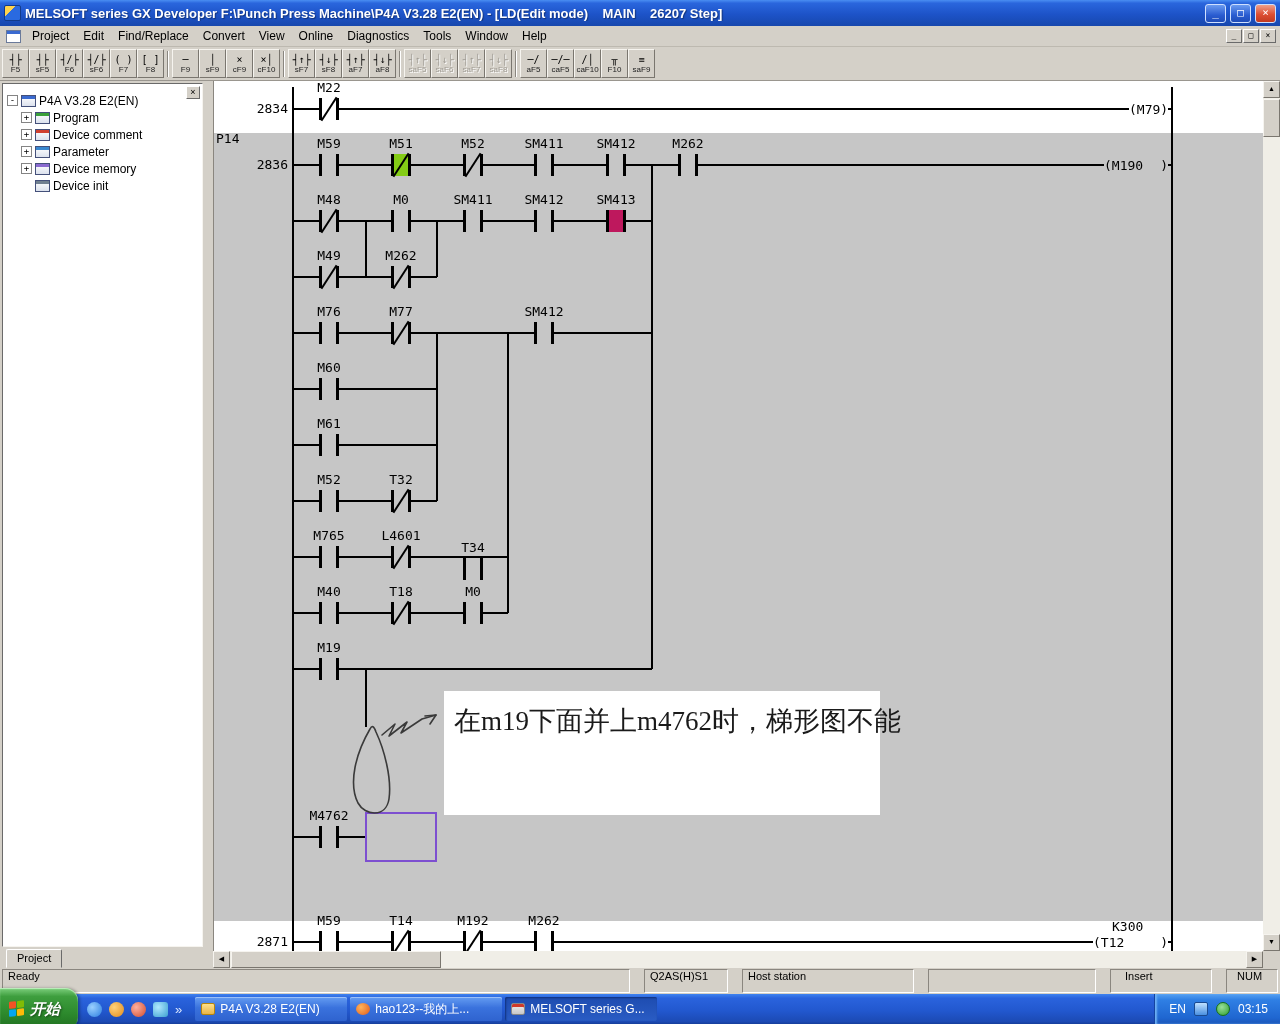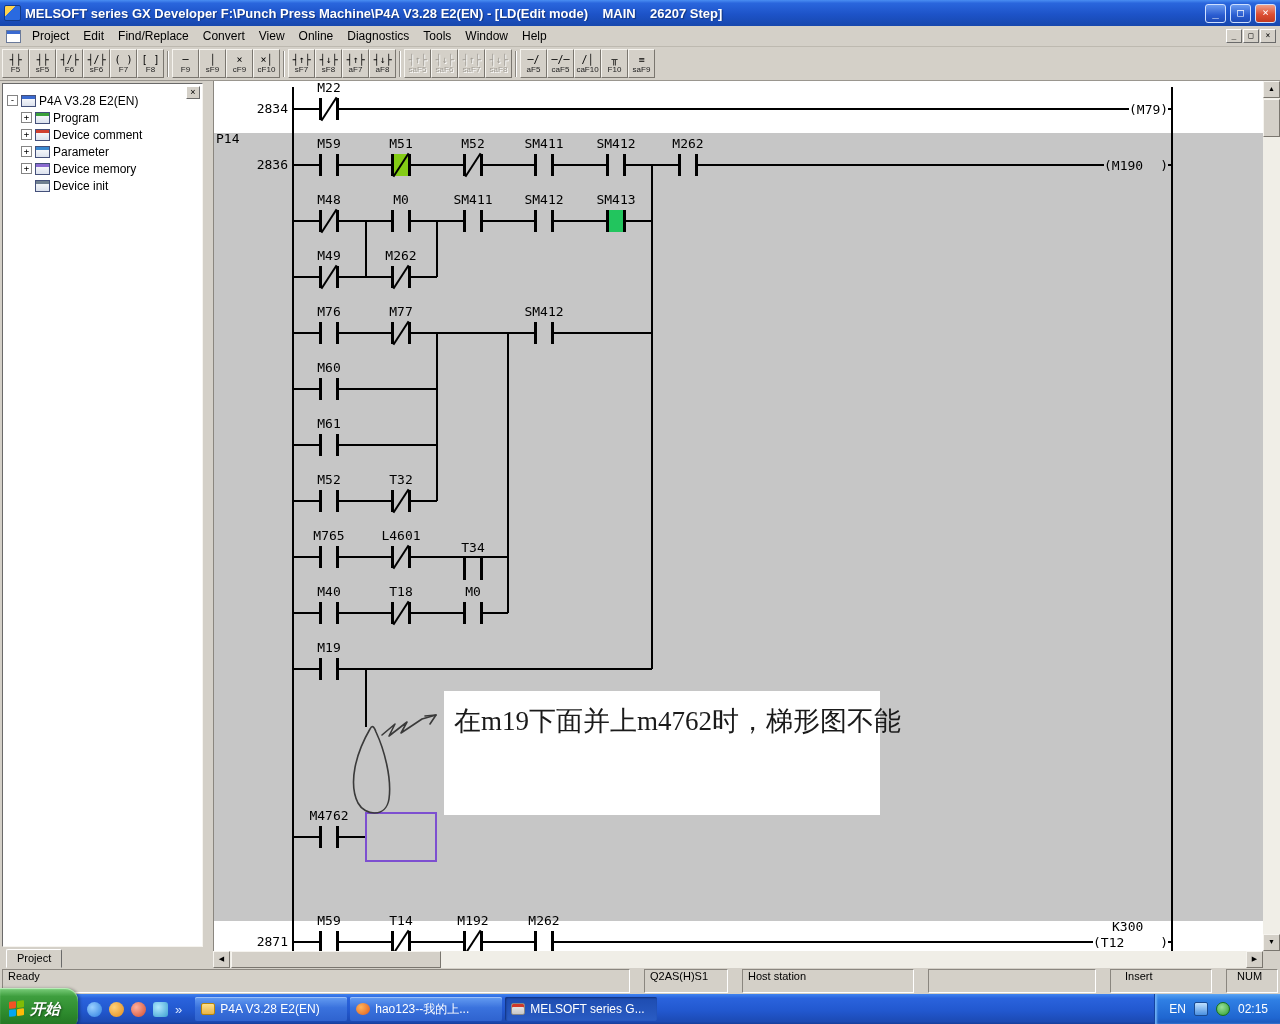--- a/index.html
+++ b/index.html
@@ -378,21 +378,21 @@
             <div class="lcontact" style="left: 249px; top: 129px; background: rgb(198, 198, 198);">
               <i class="cb l"></i>
               <i class="cb r"></i>
               <span class="clabel">SM411</span>
             </div>
             <div class="lcontact" style="left: 320px; top: 129px; background: rgb(198, 198, 198);">
               <i class="cb l"></i>
               <i class="cb r"></i>
               <span class="clabel">SM412</span>
             </div>
-            <div class="lcontact" style="left: 392px; top: 129px; background: #22c55e; text-align: right;">
+            <div class="lcontact" style="left: 392px; top: 129px; background: #be185d; text-align: right;">
               <i class="cb l"></i>
               <i class="cb r"></i>
               <span class="clabel">SM413</span>
             </div>
             <div class="lh" style="left: 79px; top: 195px; width: 144px;"></div>
             <div class="lcontact" style="left: 105px; top: 185px; background: rgb(198, 198, 198);">
               <i class="cb l"></i>
               <i class="cb r"></i>
               <i class="ncslash"></i>
               <span class="clabel">M49</span>
@@ -583,17 +583,17 @@
         </div>
         <div class="task-btn active">
           <span class="ticon2 melsoft-task-icon"></span>
           <span>MELSOFT series G...</span>
         </div>
       </div>
     <div class="tray">
       <span>EN</span>
       <span class="trayicon display-tray-icon"></span>
       <span class="trayicon shield-tray-icon"></span>
-      <span class="clock">02:15</span>
+      <span class="clock">03:15</span>
     </div>
   </div>
 
 </div>
 
 </body></html>

